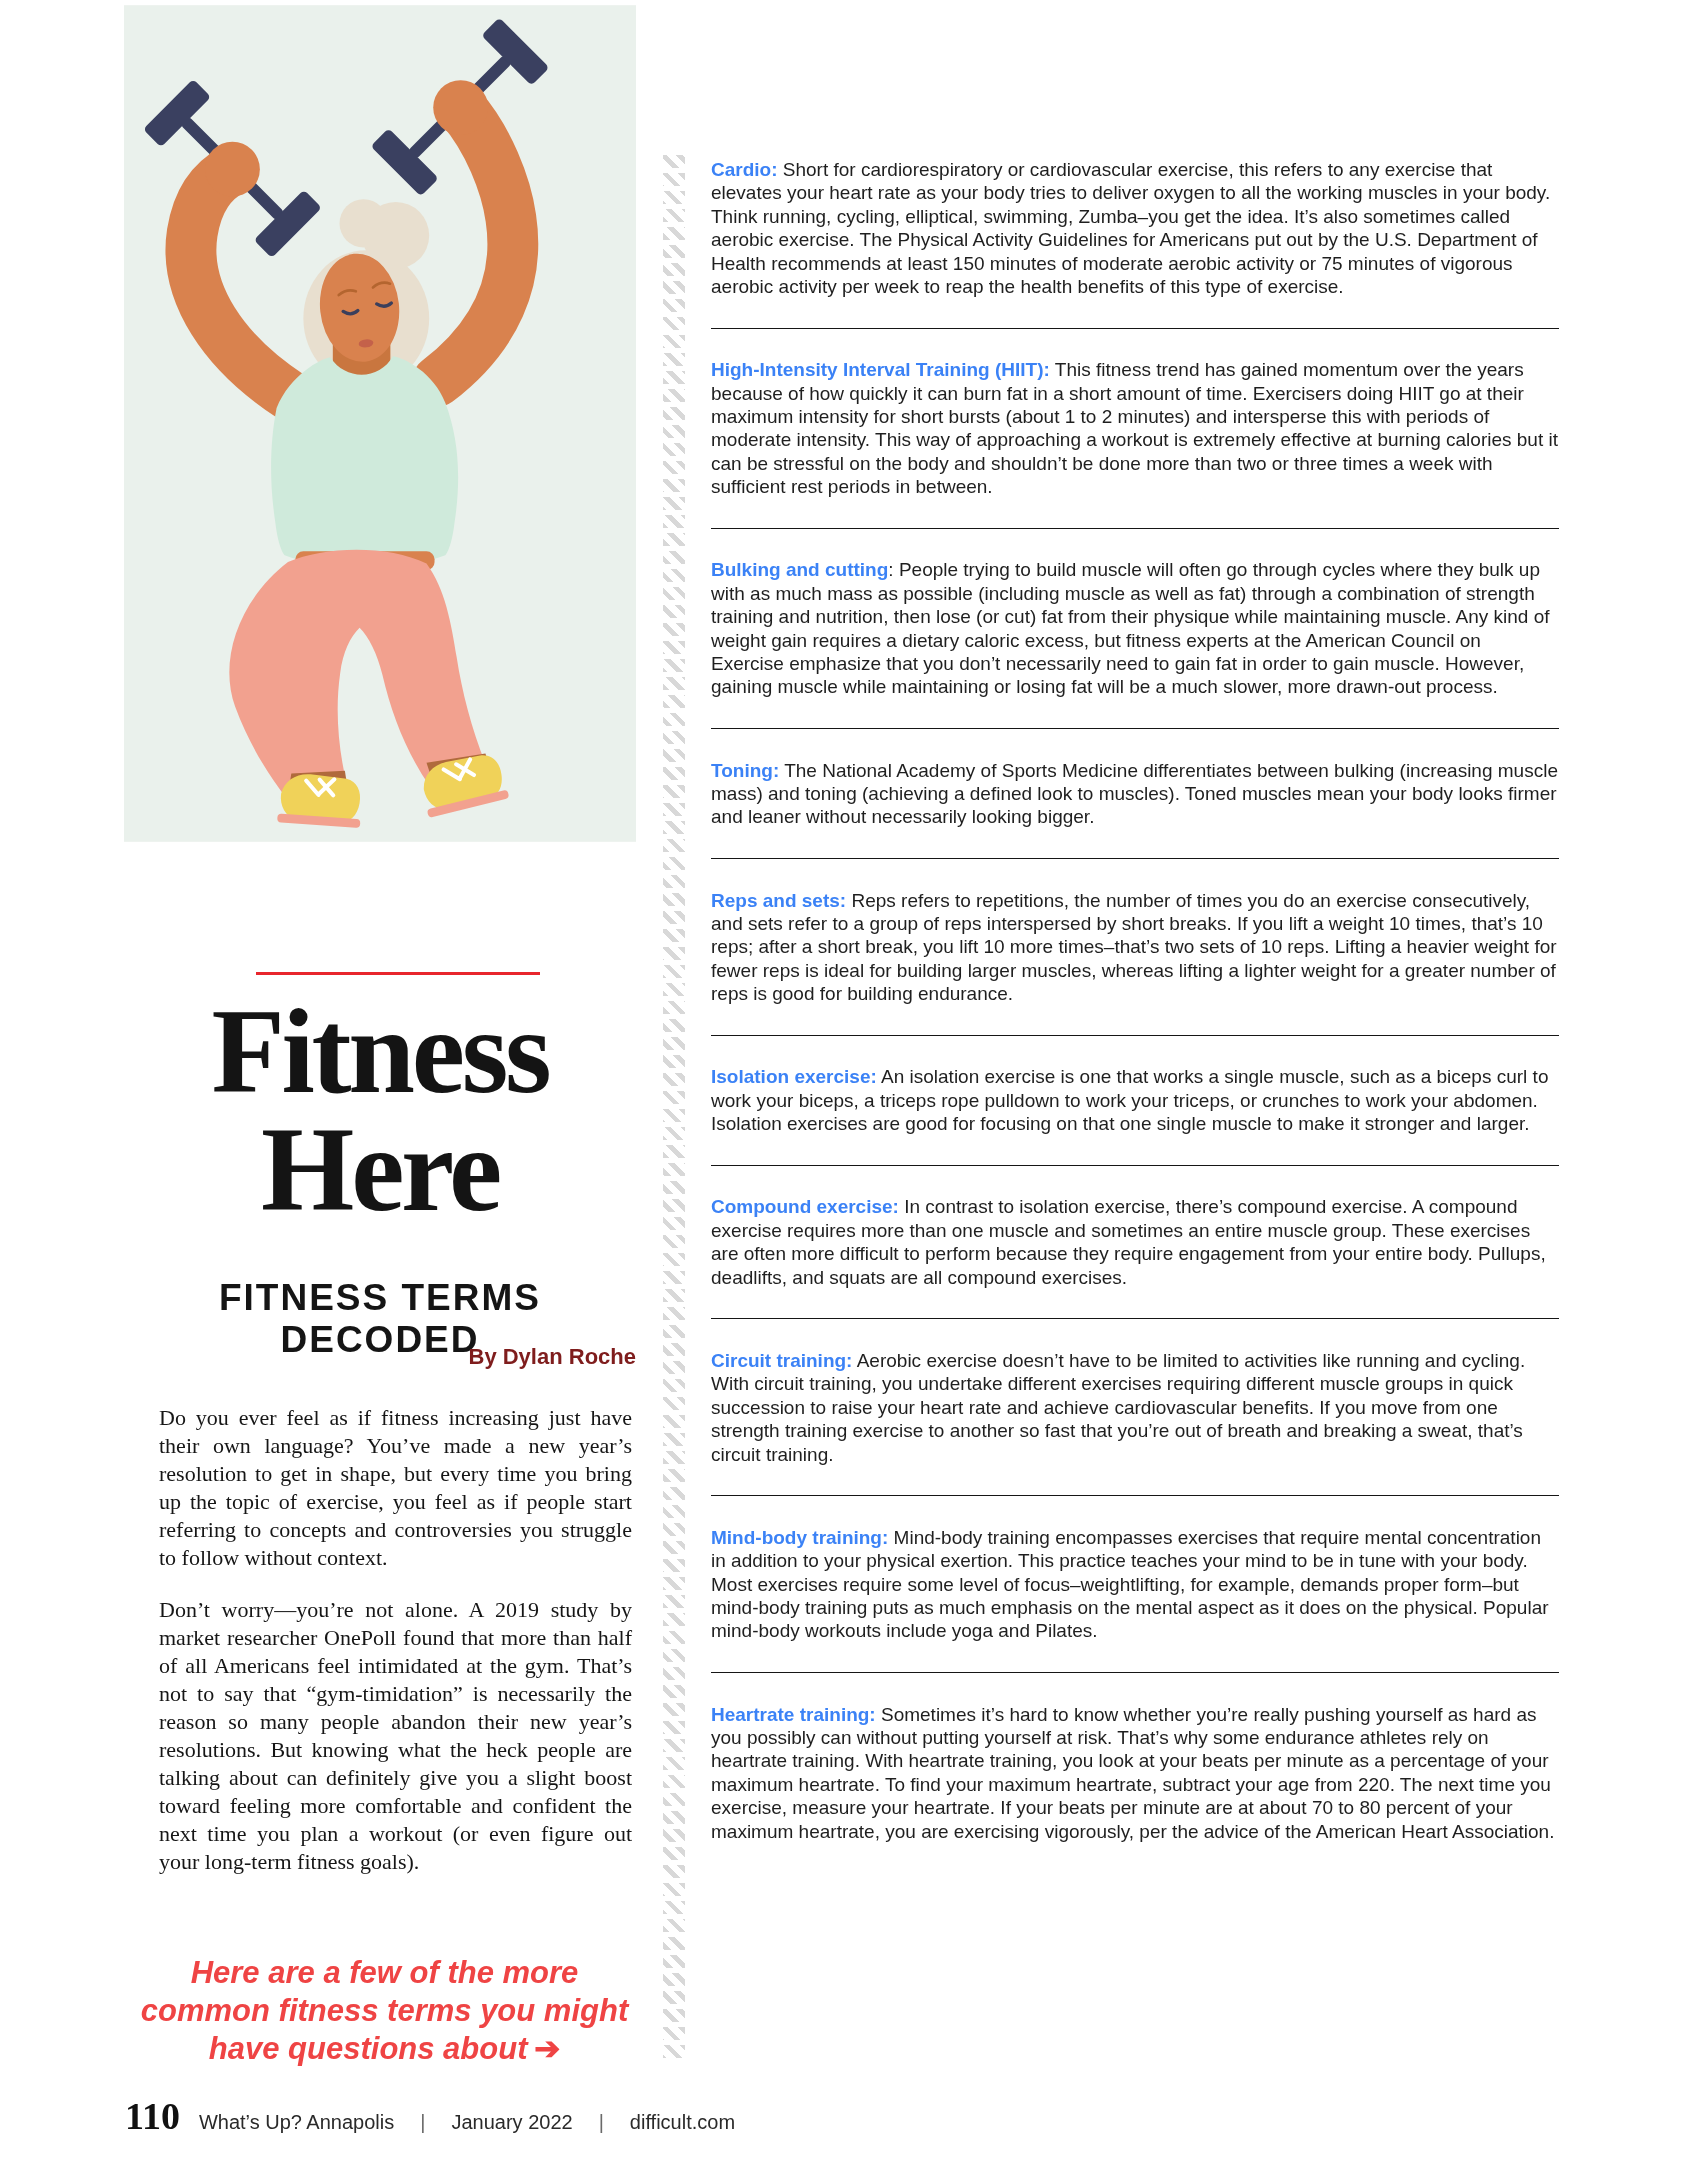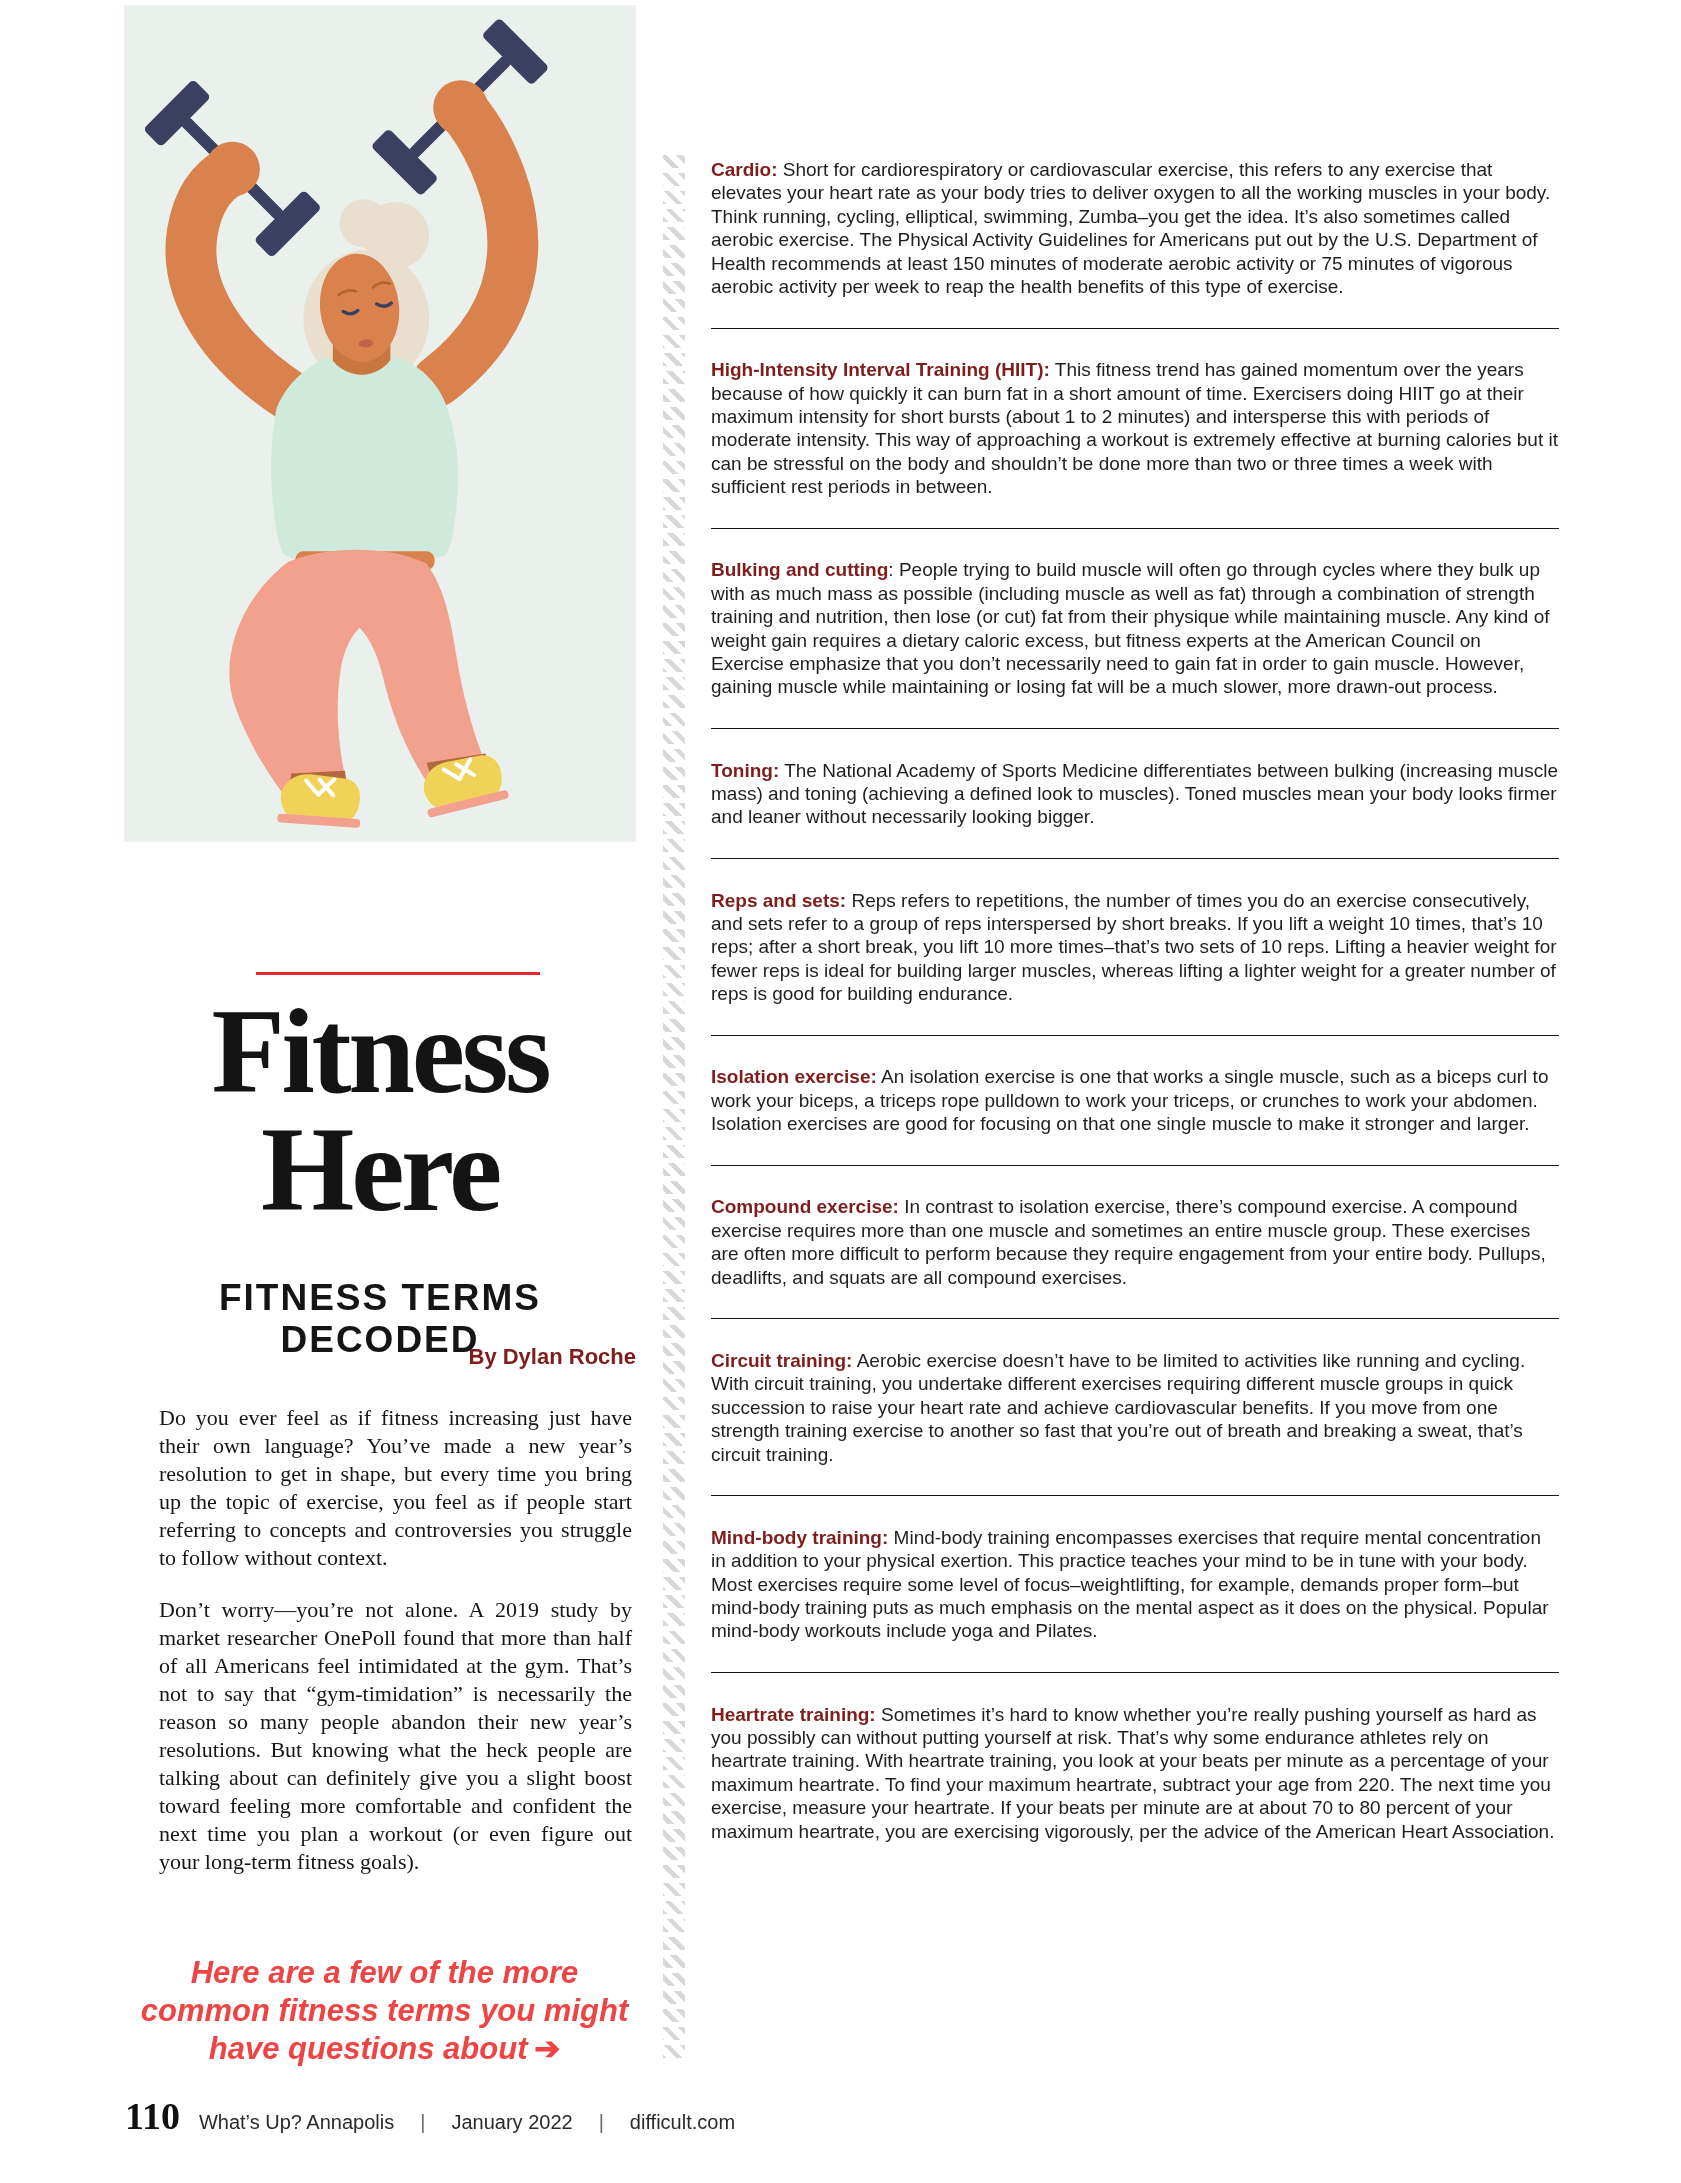--- a/index.html
+++ b/index.html
@@ -41,21 +41,21 @@
   
   .hatch{position:absolute;left:663px;top:155px;width:22px;height:1906px;
          background-image:
            repeating-linear-gradient(to bottom, rgba(255,255,255,0) 0 13.4px, #ffffff 13.4px 18px),
            repeating-linear-gradient(45deg, #d8d8d8 0 4.7px, rgba(255,255,255,0) 4.7px 11.4px);}
 
   
   .right-col{position:absolute;left:711px;top:158px;width:848px;
              font-size:19px;line-height:23.4px;color:#1f1f1f;}
   .right-col p{margin:0;}
-  .right-col .label{font-weight:bold;color:#7f1d1d;}
+  .right-col .label{font-weight:bold;color:#3b82f6;}
   .rule{border:none;border-top:1.3px solid #161616;margin:29.4px 0;}
 </style>
 </head>
 <body>
 
 <div class="page">
 
   <div class="illustration">
     <svg viewBox="0 0 765 1250" width="512" height="837">
       <rect x="0" y="0" width="765" height="1250" fill="#EAF1EC"></rect>

